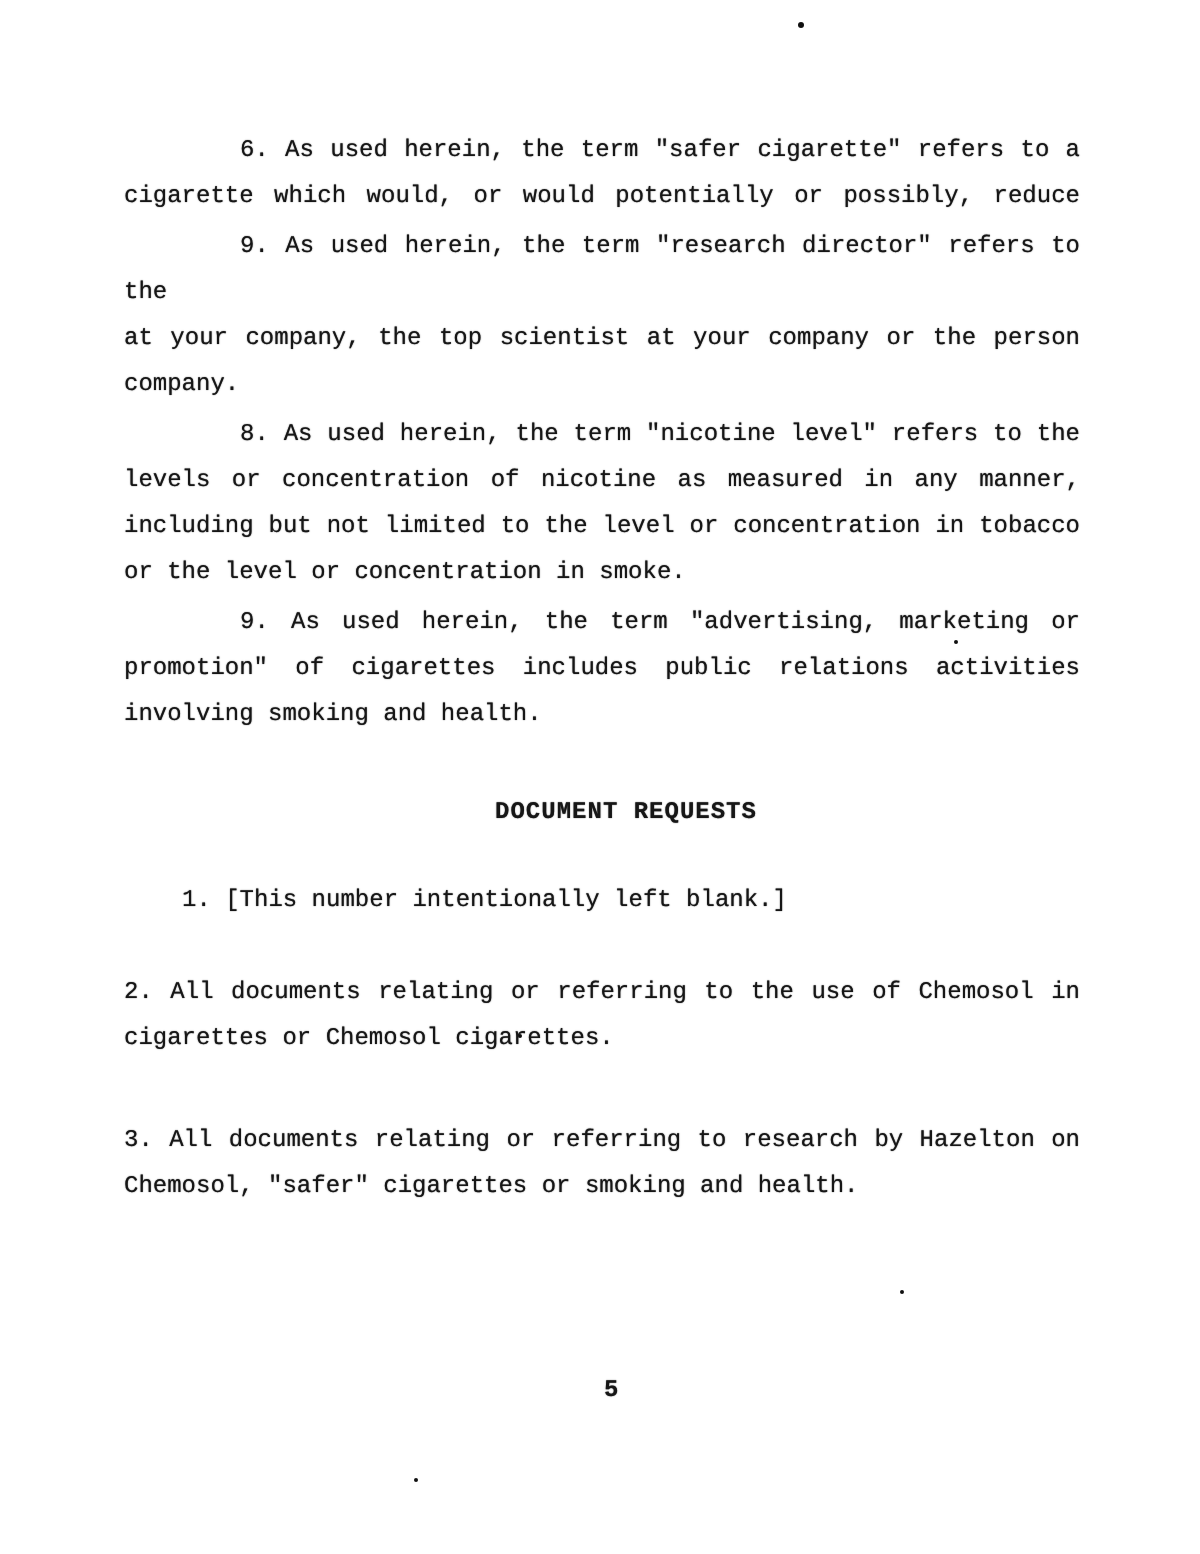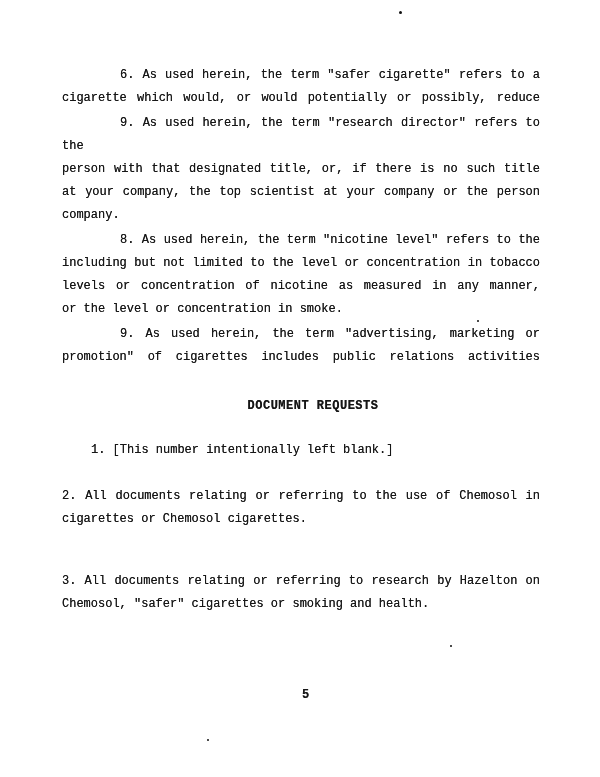--- a/index.html
+++ b/index.html
@@ -31,21 +31,21 @@
     letter-spacing:0.5px;
   }
   .doc-heading span{
     display:inline-block;
     transform:translateX(12px);
     text-underline-offset:2px;
   }
   .request{margin:0;padding:0;}
   .request-1{margin-top:21px;margin-left:29px;}
   .request-2{margin-top:23px;}
-  .request-3{margin-top:39px;}
+  .request-3{margin-top:28px;}
   .page-number{
     position:absolute;
     left:302px;top:684px;
     font-weight:bold;
   }
   .artifact{
     position:absolute;
     background:#101010;
     border-radius:50%;
   }
@@ -63,35 +63,35 @@
 
   <div class="content">
 
     <div class="para indent-first">
         <div class="line">6. As used herein, the term "safer cigarette" refers to a</div>
         <div class="line">cigarette which would, or would potentially or possibly, reduce</div>
       </div>
 
     <div class="para indent-first">
         <div class="line">9. As used herein, the term "research director" refers to the</div>
-        <div class="line">person with that designated title, or, if there is no such title</div>
         <div class="line">at your company, the top scientist at your company or the person</div>
         <div class="line last">company.</div>
       </div>
 
     <div class="para indent-first">
         <div class="line">8. As used herein, the term "nicotine level" refers to the</div>
+        <div class="line">levels or concentration of nicotine as measured in any manner,</div>
         <div class="line">including but not limited to the level or concentration in tobacco</div>
-        <div class="line">levels or concentration of nicotine as measured in any manner,</div>
         <div class="line last">or the level or concentration in smoke.</div>
       </div>
 
     <div class="para indent-first">
         <div class="line">9. As used herein, the term "advertising, marketing or</div>
         <div class="line">promotion" of cigarettes includes public relations activities</div>
+        <div class="line last">involving smoking and health.</div>
       </div>
 
     <div class="doc-heading">
       <span>DOCUMENT REQUESTS</span>
     </div>
 
     <div class="para request request-1">
         <div class="line last">1. [This number intentionally left blank.]</div>
       </div>
 

